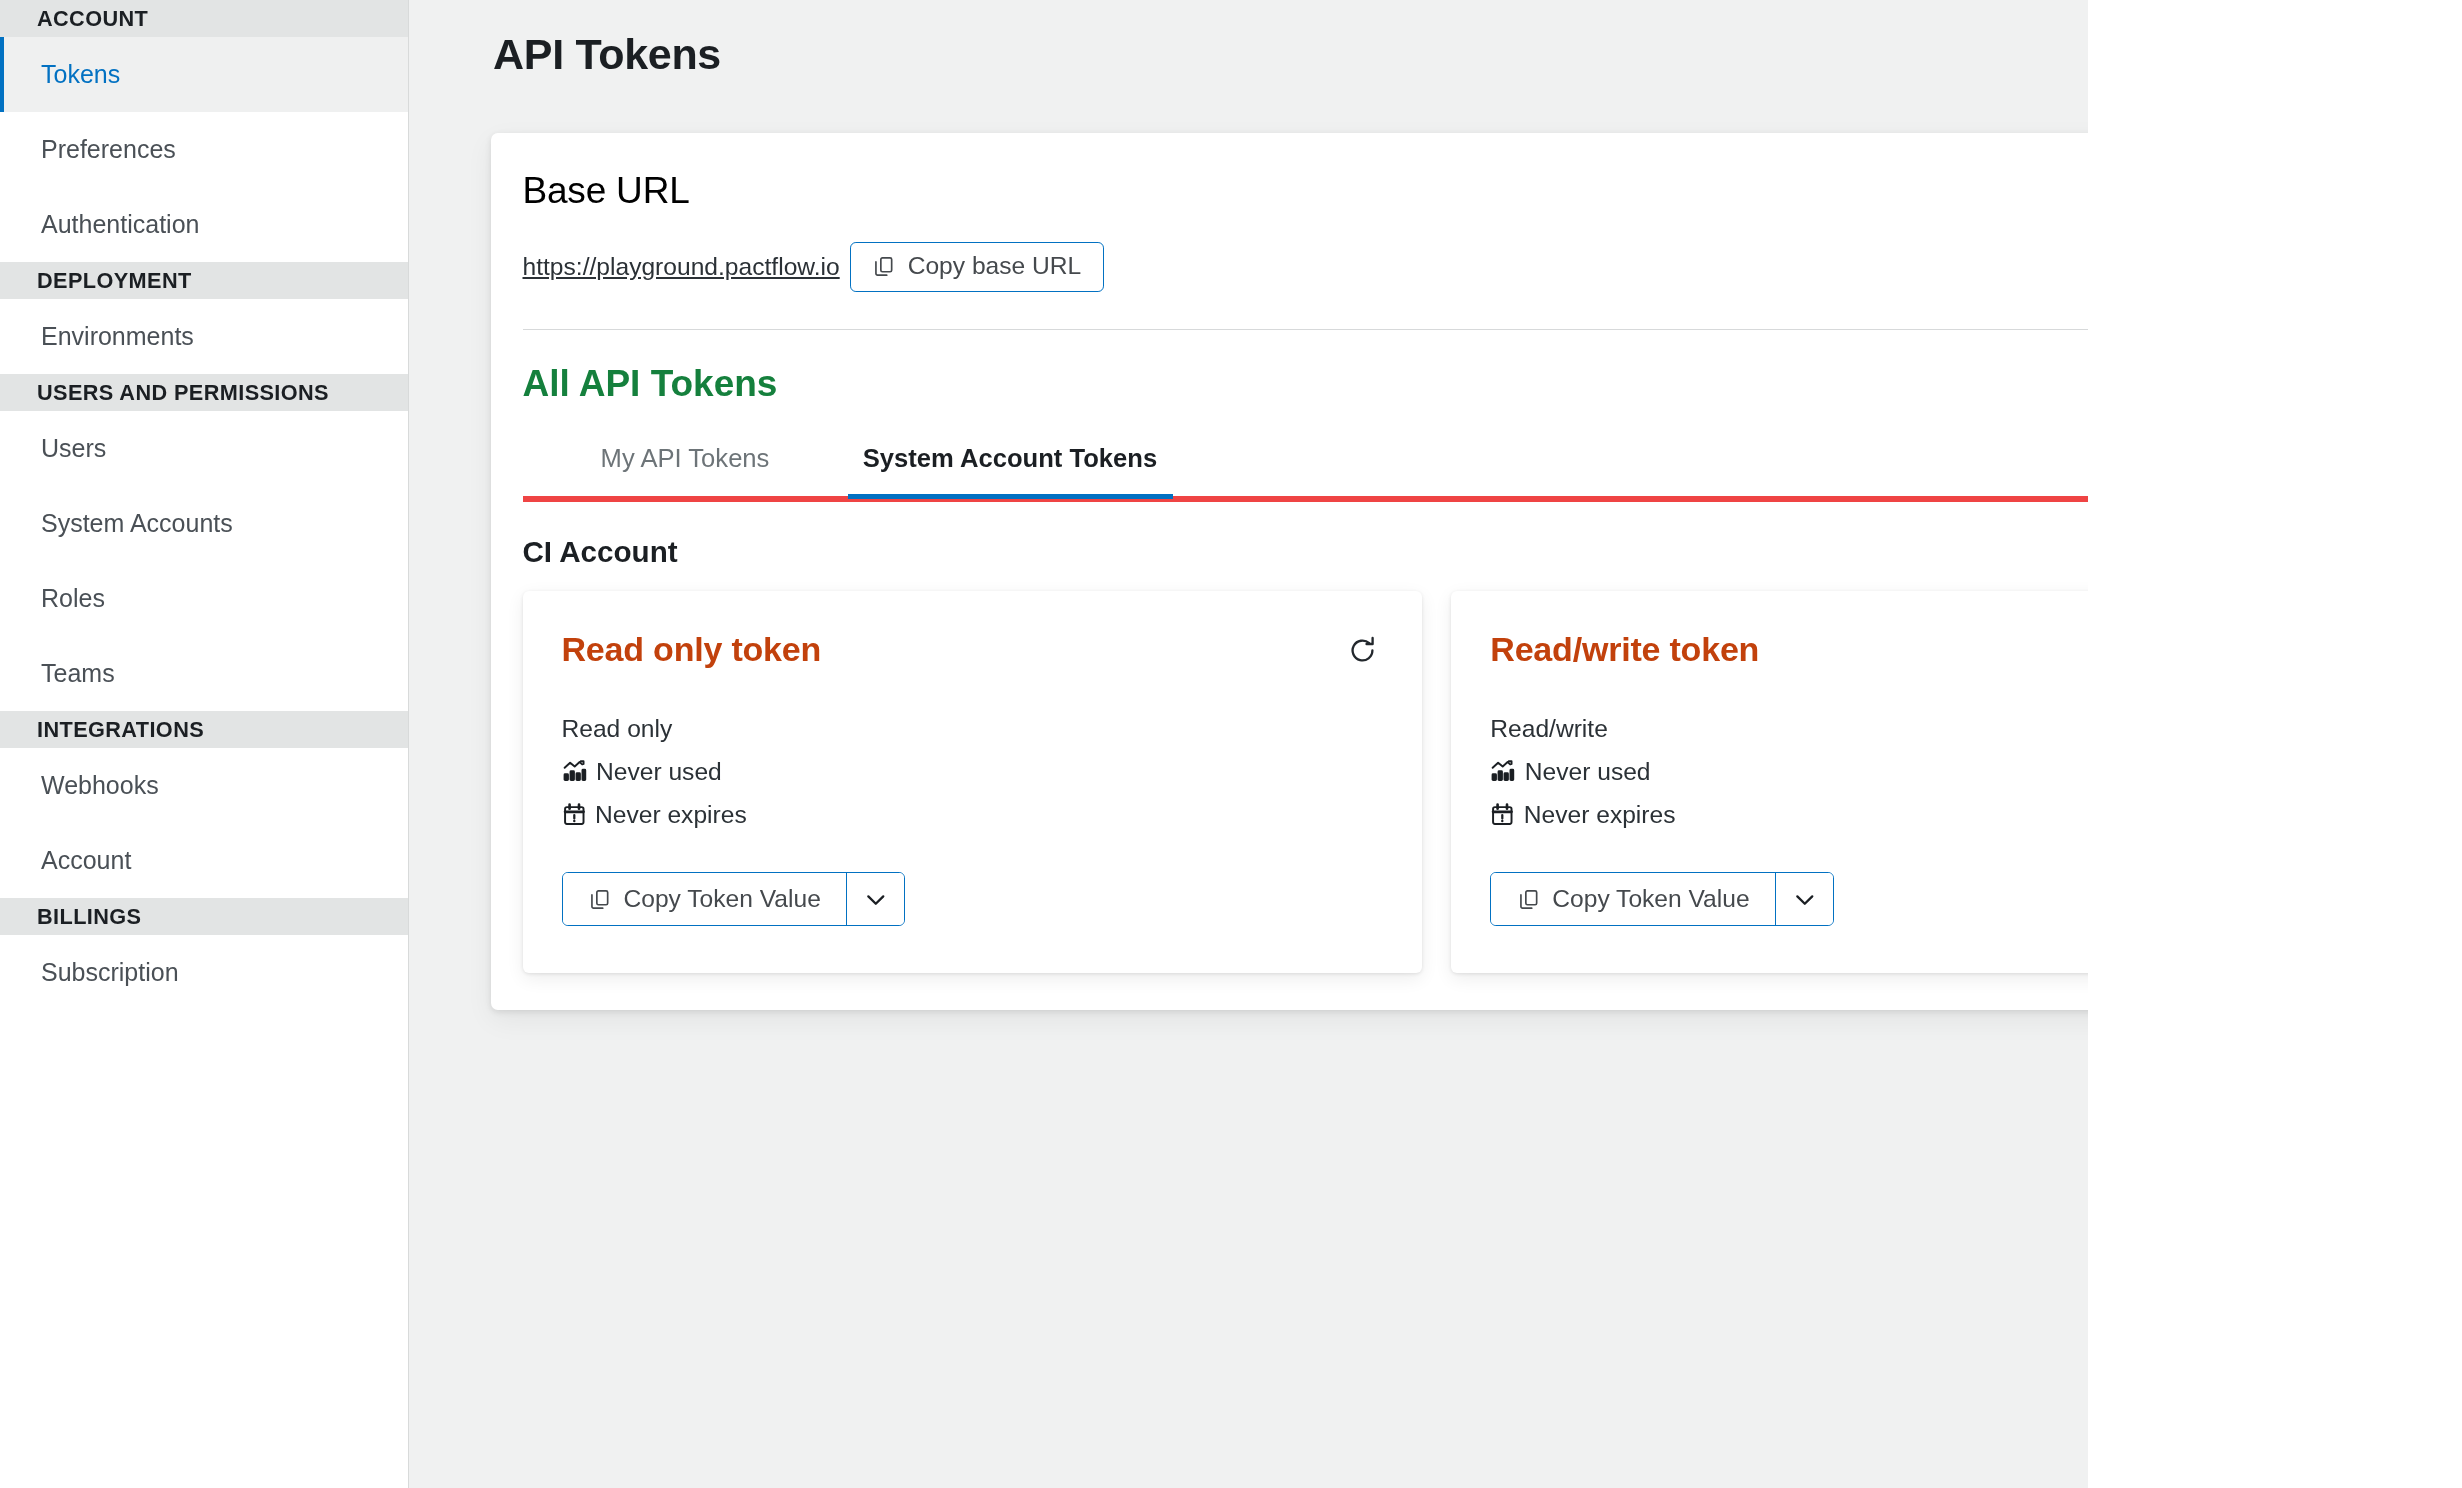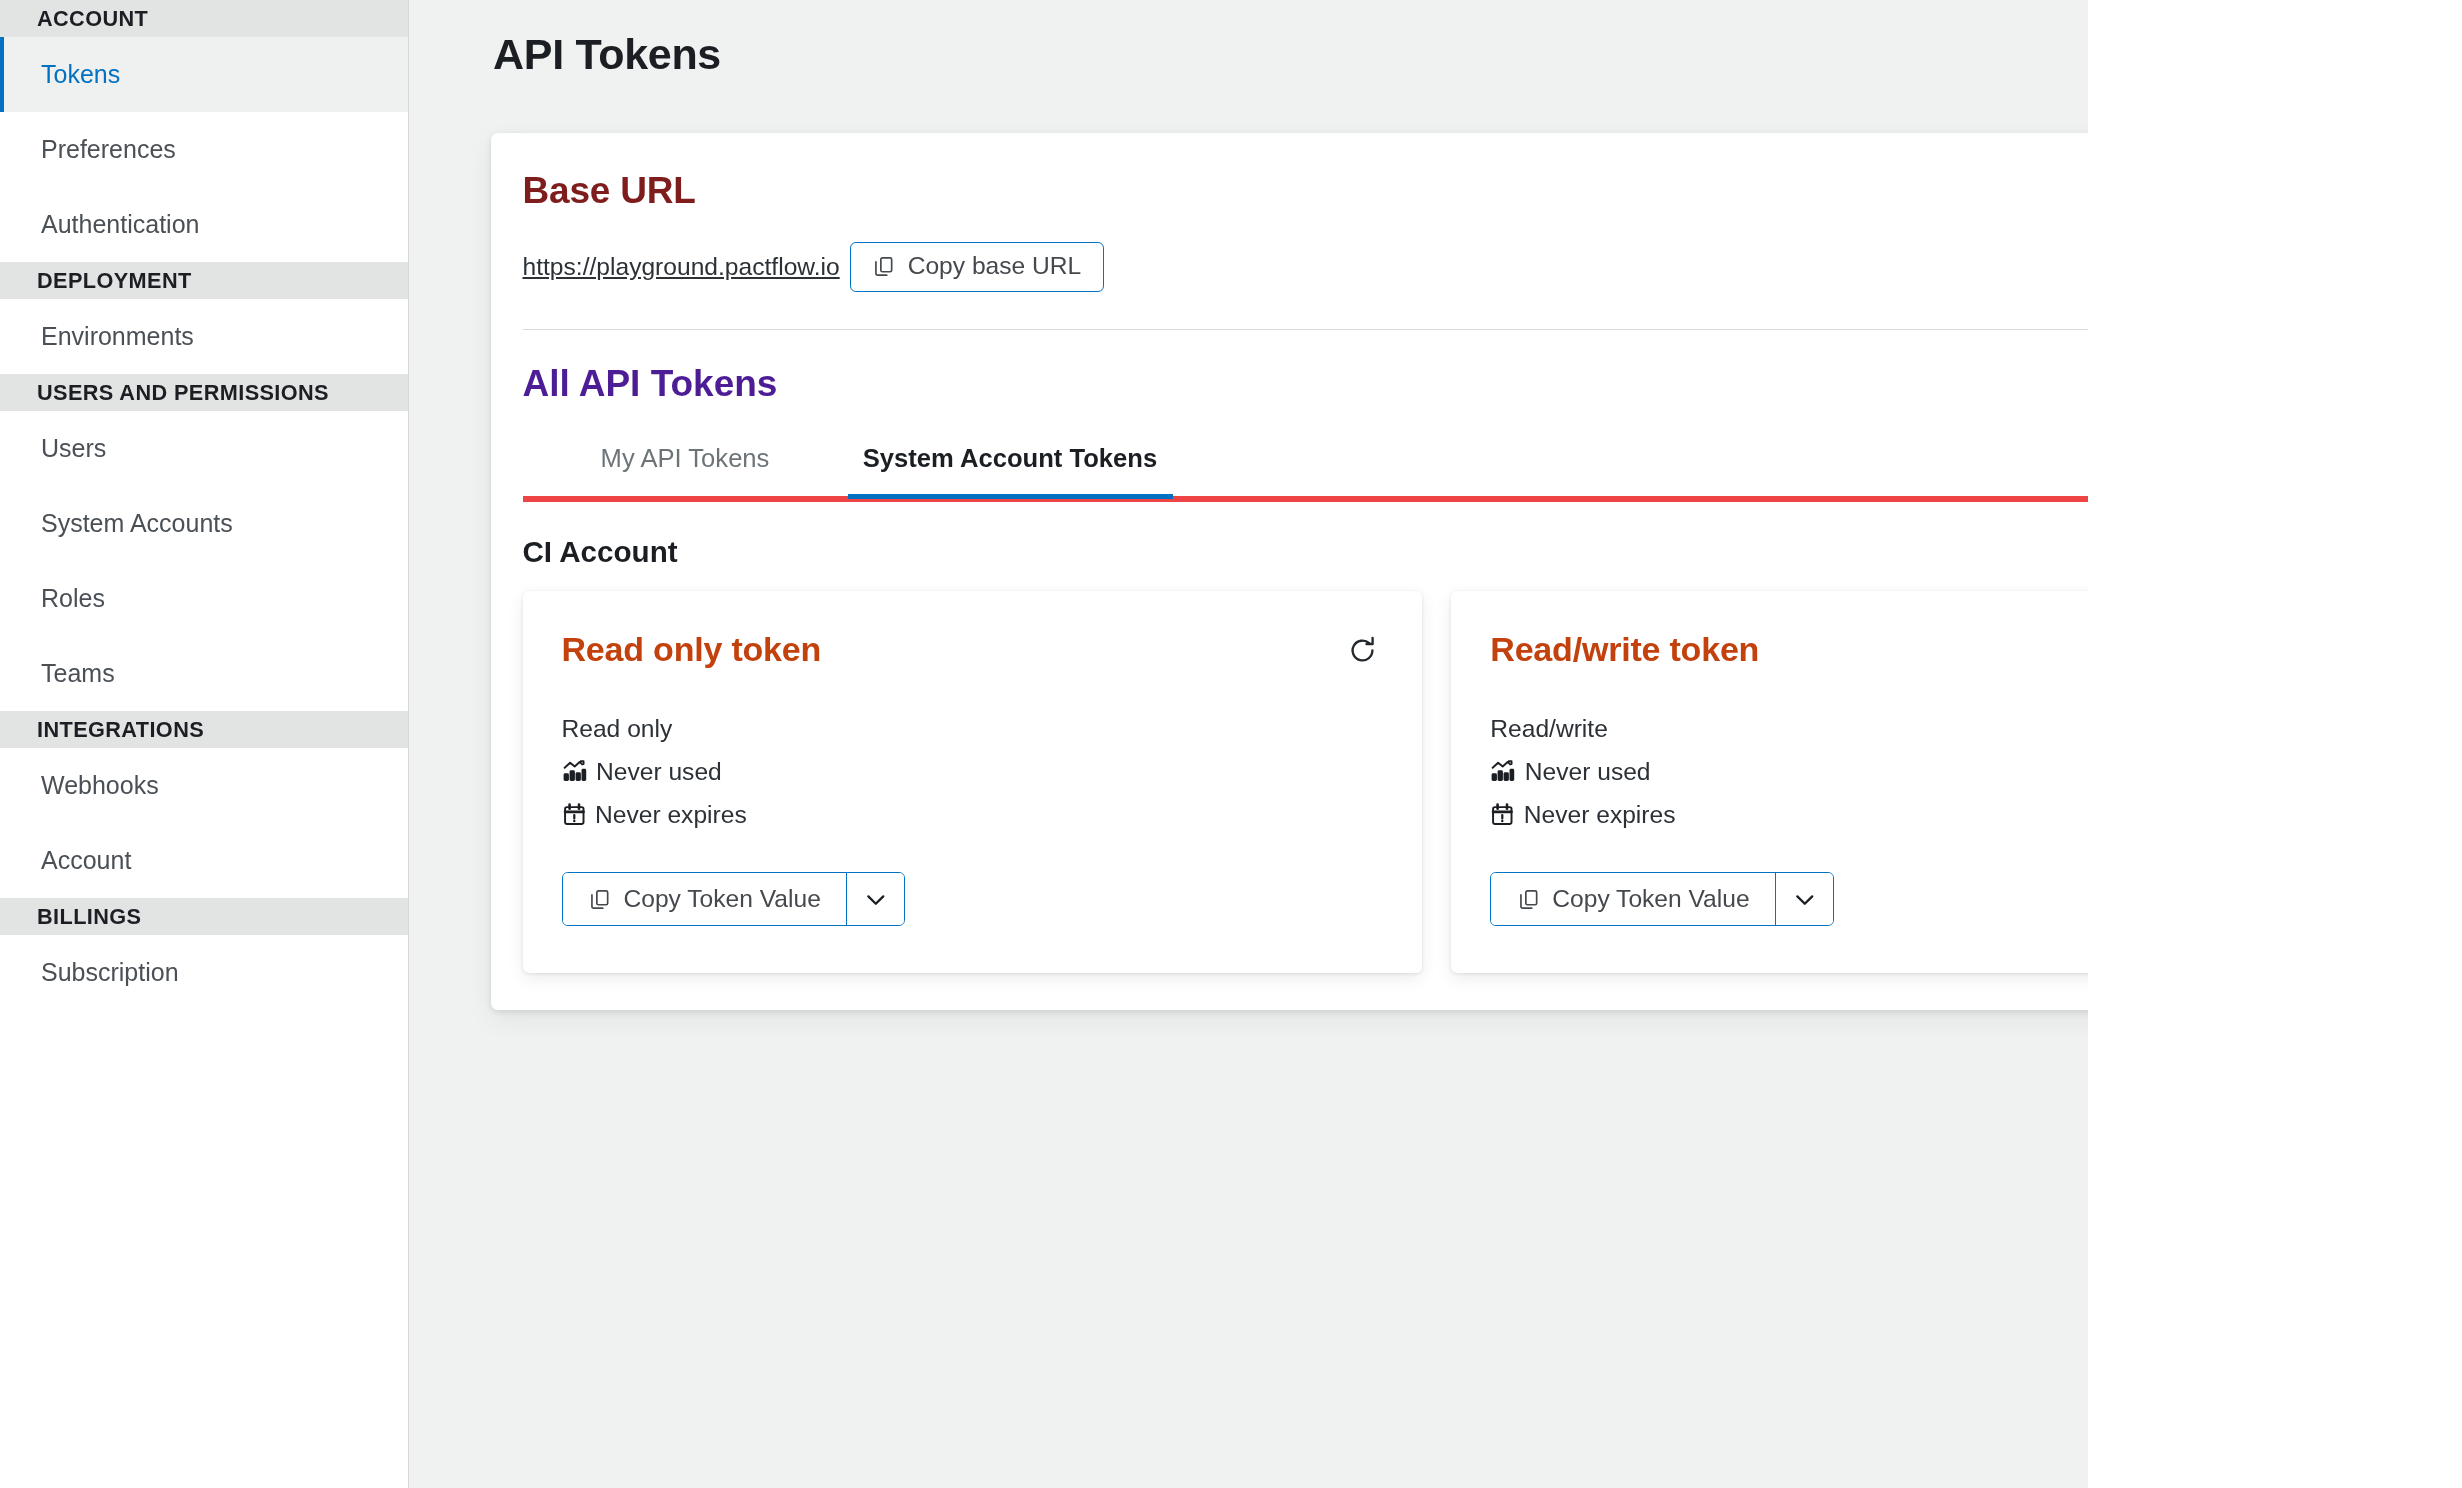--- a/index.html
+++ b/index.html
@@ -86,22 +86,22 @@
     background: #ffffff;
     border-radius: 6.9px;
     box-shadow: 0 2px 5.9px rgba(0,0,0,0.10), 0 9.9px 27.6px rgba(0,0,0,0.06);
     padding: 0 0 37px 0;
   }
 
   .panel-inner { padding: 0 31.5px; }
 
   .section-title {
     font-size: 37px;
-    font-weight: bold;
-    color: #7f1d1d;
+    font-weight: normal;
+    color: #000000;
     letter-spacing: -0.2px;
     padding: 37px 0 0 0;
   }
 
   .base-url-row {
     display: flex;
     align-items: center;
     gap: 9.9px;
     margin-top: 29.6px;
     padding-bottom: 37px;
@@ -125,21 +125,21 @@
     font-size: 24.6px;
     font-family: "Liberation Sans", sans-serif;
     padding: 11.8px 21.7px;
     cursor: pointer;
     line-height: 1;
   }
 
   .all-tokens-title {
     font-size: 37px;
     font-weight: bold;
-    color: #4c1d95;
+    color: #15803d;
     padding-top: 33px;
   }
 
   .tabs {
     display: flex;
     margin-top: 39px;
     border-bottom: 6px solid #ef4444;
   }
 
   .tab {

